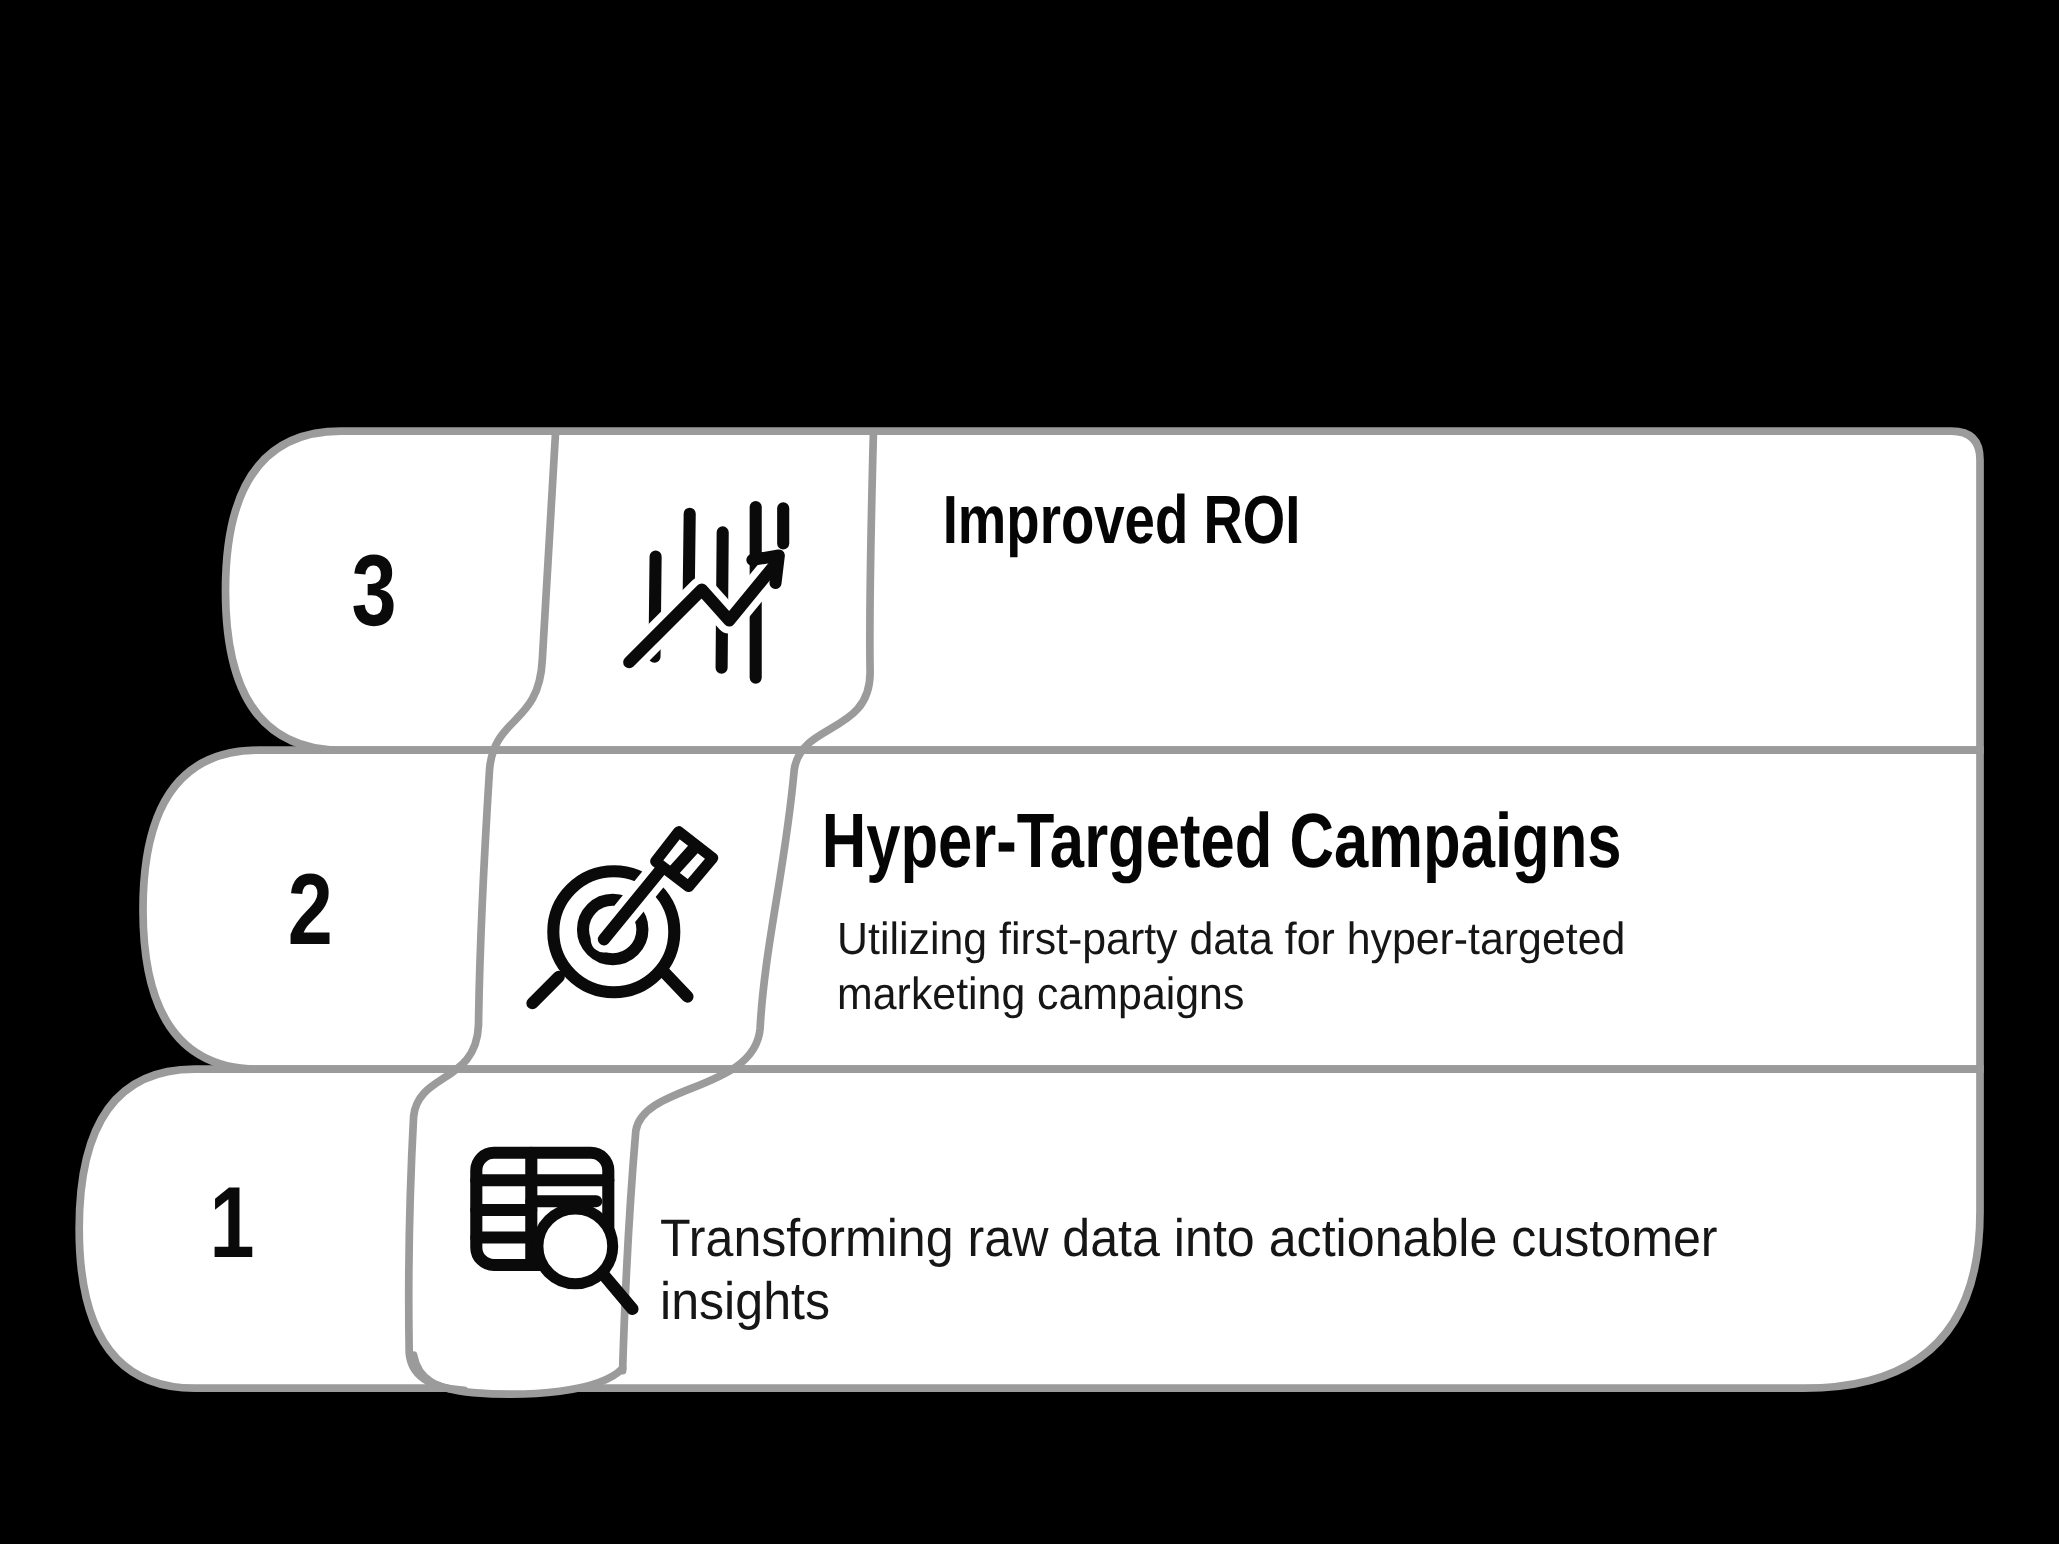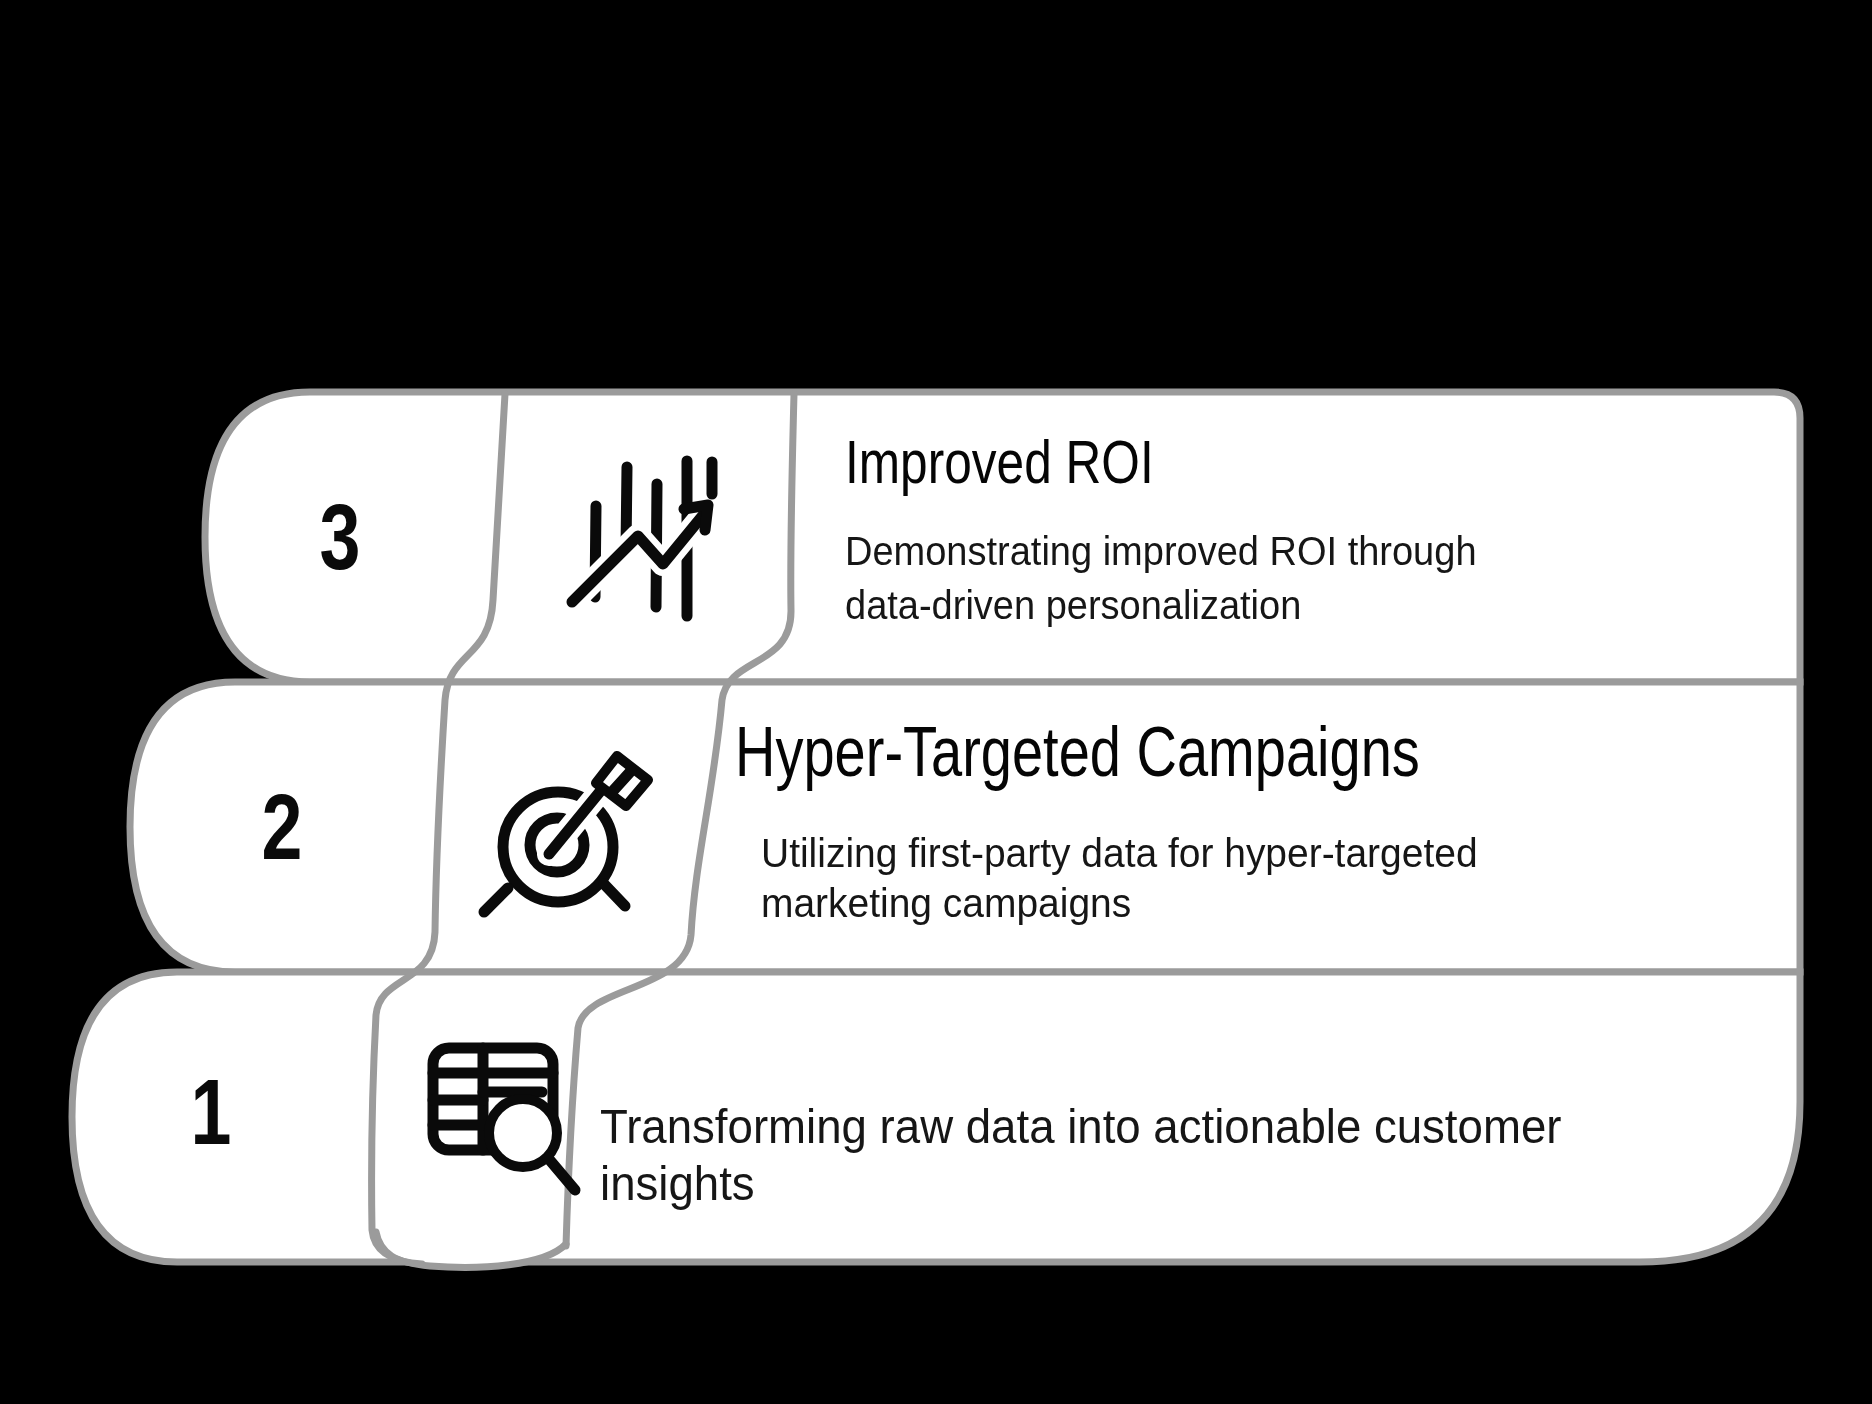--- a/index.html
+++ b/index.html
@@ -15,22 +15,22 @@
     position:absolute;
     color:#0a0a0a;
     font-weight:700;
     font-size:92px;
     line-height:1;
     transform:translate(-50%,-50%) scaleX(0.8);
     white-space:nowrap;
   }
   .txt{position:absolute;color:#0a0a0a;}
   .txt h2{
-    margin:0;
-    font-weight:400;
+    margin:12px;
+    font-weight:700;
     color:#050505;
     line-height:1.15;
     white-space:nowrap;
   }
   .txt p{margin:0;color:#161616;font-weight:400;}
   .cond{display:inline-block;transform:scaleX(0.8);transform-origin:0 50%;white-space:nowrap;}
   .condd{display:inline-block;transform:scaleX(0.95);transform-origin:0 50%;white-space:nowrap;}
   
   .r3 h2{font-size:62px;}
   .r3 p{font-size:40px;line-height:54px;}
@@ -111,23 +111,20 @@
     </g>
   </svg>
 
   <div class="num" style="left:340px;top:537px">3</div>
   <div class="num" style="left:282px;top:827px">2</div>
   <div class="num" style="left:211px;top:1112px">1</div>
 
   <div class="txt r3" style="left:845px;top:426px">
     <h2><span class="cond">Improved ROI</span></h2>
   </div>
-  <div class="txt r3" style="left:845px;top:524px">
-    <p><span class="condd">Demonstrating improved ROI through</span><br><span class="condd">data-driven personalization</span></p>
-  </div>
 
   <div class="txt r2" style="left:735px;top:712px">
     <h2><span class="cond">Hyper-Targeted Campaigns</span></h2>
   </div>
   <div class="txt r2" style="left:761px;top:828px">
     <p><span class="condd">Utilizing first-party data for hyper-targeted</span><br><span class="condd">marketing campaigns</span></p>
   </div>
 
   <div class="txt r1" style="left:600px;top:1098px">
     <p><span class="condd">Transforming raw data into actionable customer</span><br><span class="condd">insights</span></p>

